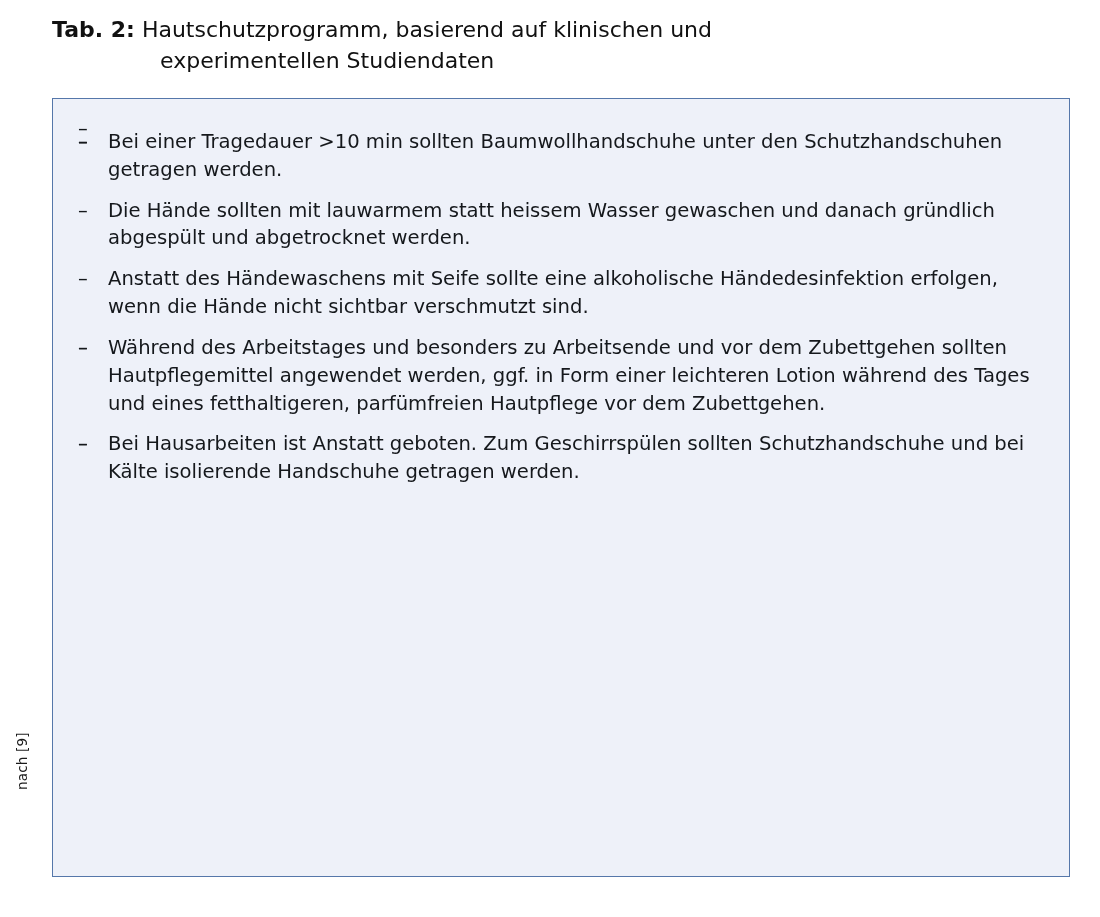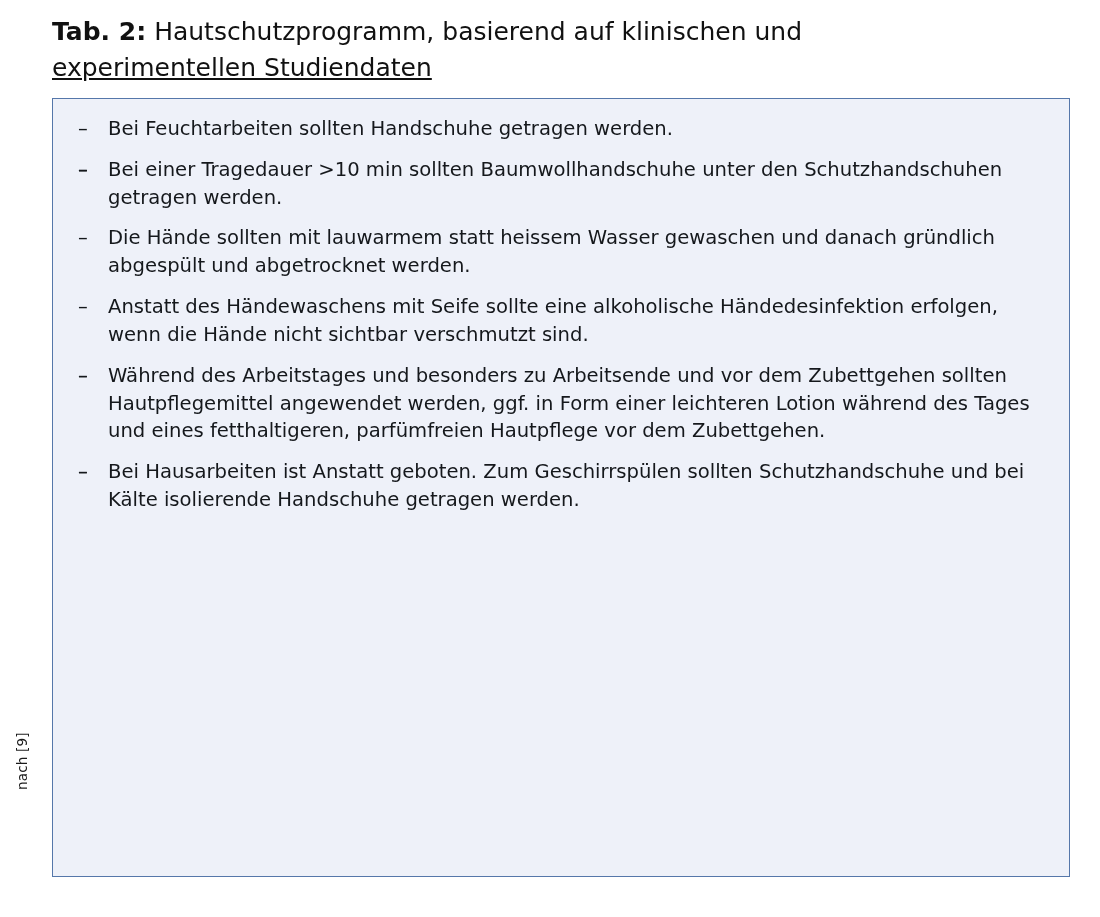--- a/index.html
+++ b/index.html
@@ -21,33 +21,33 @@
     height: 917px;
     box-sizing: border-box;
   }
 
   
   .caption {
     position: absolute;
     left: 52px;
     top: 14px;
     width: 900px;
-    font-size: 25px;
+    font-size: 22px;
     line-height: 1.42;
     color: #111111;
   }
   .caption-label {
     font-weight: bold;
   }
   .caption-text {
     font-weight: normal;
   }
   .caption-line2 {
     display: block;
-    text-decoration: underline;
+    margin-left: 108px;
   }
 
   
   .source-label {
     position: absolute;
     left: 14px;
     top: 790px;
     font-size: 13.5px;
     color: #1a1a1a;
     transform: rotate(-90deg);
@@ -101,21 +101,20 @@
     <span class="caption-text">Hautschutzprogramm, basierend auf klinischen und</span>
     <span class="caption-line2 caption-text">experimentellen Studiendaten</span>
   </div>
 
   <div class="source-label">nach [9]</div>
 
   <div class="tablebox">
     <ul class="list">
       <li>
         <span class="dash">–</span>
-        <span>Bei Feuchtarbeiten sollten Handschuhe getragen werden.</span>
       </li>
       <li>
         <span class="dash">–</span>
       </li>
       <li>
         <span class="dash">–</span>
       </li>
       <li>
         <span class="dash">–</span>
         <span>Bei einer Tragedauer &gt;10 min sollten Baumwollhandschuhe unter den Schutzhandschuhen getragen werden.</span>

